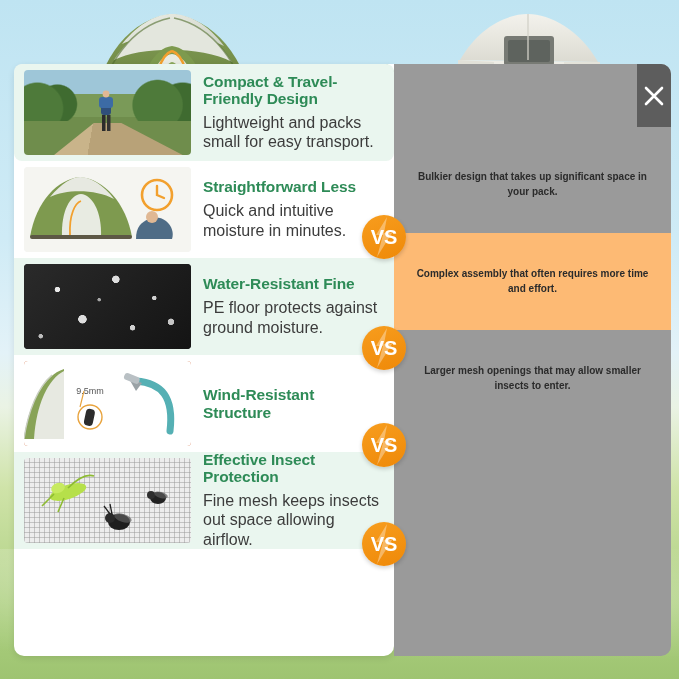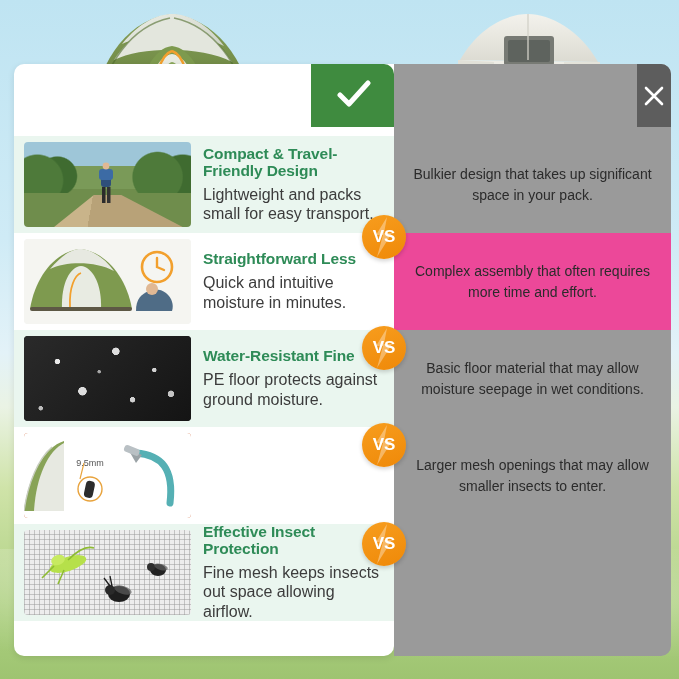--- a/index.html
+++ b/index.html
@@ -89,29 +89,29 @@
     font-size: 16px; line-height: 1.24; color: #3c3c3c; margin-top: 5px;
   }
 
   
   .rows-right { position:absolute; left:394px; top:64px; width:277px; }
   .row-r {
     height: 97px; display:flex; align-items:center; justify-content:center;
     padding: 0 16px;
     text-align:center;
   }
-  .row-r.alt { background:#ec4899; }
-  .row-r span { font-size: 14px; line-height:1.45; color:#2b2b2b; }
+  .row-r.alt { background:#fdba74; }
+  .row-r span { font-size: 10px; line-height:1.45; color:#2b2b2b;font-weight:bold; }
   .row-r.first { height: 97px; }
 
   
   .vs {
     position:absolute; width: 44px; height: 44px; border-radius:50%;
     background: linear-gradient(160deg,#f79d1e,#ef8908);
-    color:#fff; font-weight:bold; font-size:17px;
+    color:#fff; font-weight:bold; font-size:20px;
     display:flex; align-items:center; justify-content:center;
     box-shadow: 0 2px 4px rgba(0,0,0,.18);
     left: 362px;
   }
   .vs .bolt { position:absolute; left:0; top:0; width:100%; height:100%; }
 
   
   .th1 { background: linear-gradient(to bottom,#9ec6d8 0 28%, #7a9a58 28% 55%, #6f8d4c 55% 100%); }
   .th1 .path { position:absolute; left:0; bottom:0; width:100%; height:38%;
     background: linear-gradient(100deg,#c9b48a 0 40%,#b8a278 40% 100%); clip-path: polygon(18% 100%, 42% 0, 58% 0, 95% 100%); }
@@ -230,21 +230,21 @@
   </svg>
 </div>
 <div class="x-badge">
   <svg width="20" height="20" viewBox="0 0 20 20">
     <path d="M2,2 L18,18 M18,2 L2,18" stroke="#ffffff" stroke-width="2.6" stroke-linecap="round"></path>
   </svg>
 </div>
 
 <div class="rows-left">
 
-  <div class="row-l alt" style="margin-top:72px;">
+  <div class="row-l alt" style="border-radius:8px;">
     <div class="thumb th1">
       <div class="trees"></div>
       <div class="path"></div>
       <svg class="hiker" viewBox="0 0 24 48">
         <rect x="7" y="10" width="10" height="16" rx="3" fill="#2f4f7a"></rect>
         <rect x="5" y="8" width="14" height="11" rx="3" fill="#3c6ba5"></rect>
         <circle cx="12" cy="5" r="3.4" fill="#e0b894"></circle>
         <rect x="8" y="26" width="3.5" height="16" fill="#2b2b2b"></rect>
         <rect x="13" y="26" width="3.5" height="16" fill="#333"></rect>
       </svg>
@@ -294,20 +294,21 @@
         <circle cx="66" cy="56" r="12" fill="none" stroke="#e8a33d" stroke-width="1.4"></circle>
         <rect x="61" y="48" width="9" height="17" rx="4" fill="#2c2c2c" transform="rotate(12 66 56)"></rect>
         <path d="M60,30 L56,46" stroke="#e8a33d" stroke-width="1.2"></path>
         <text x="66" y="33" font-family="Liberation Sans" font-size="9" fill="#555" text-anchor="middle">9.5mm</text>
         <path d="M112,20 C138,22 150,36 146,70" stroke="#55b0b4" stroke-width="7" fill="none" stroke-linecap="round"></path>
         <path d="M104,16 L118,22 L112,30 Z" fill="#9aa2a6"></path>
         <rect x="100" y="14" width="16" height="7" rx="3" fill="#b9c0c4" transform="rotate(22 108 17)"></rect>
       </svg>
     </div>
     <div class="txt">
+      <h3>Wind-Resistant Structure</h3>
     </div>
   </div>
 
   <div class="row-l alt">
     <div class="thumb th5">
       <svg width="167" height="85" viewBox="0 0 167 85" style="position:relative">
         <ellipse cx="44" cy="34" rx="19" ry="7" fill="#b6e04a" transform="rotate(-18 44 34)"></ellipse>
         <ellipse cx="34" cy="30" rx="7" ry="5" fill="#c7ea60" transform="rotate(-18 34 30)"></ellipse>
         <path d="M44,30 C56,18 64,16 70,18" stroke="#8ebb33" stroke-width="1.6" fill="none"></path>
         <path d="M30,36 L18,48 M40,40 L34,54" stroke="#8ebb33" stroke-width="1.6"></path>
@@ -328,23 +329,20 @@
 </div>
 
 <div class="rows-right">
   <div class="row-r first" style="margin-top:72px;">
     <span>Bulkier design that takes up significant space in your pack.</span>
   </div>
   <div class="row-r alt">
     <span>Complex assembly that often requires more time and effort.</span>
   </div>
   <div class="row-r">
-    <span>Basic floor material that may allow moisture seepage in wet conditions.</span>
-  </div>
-  <div class="row-r">
     <span>Larger mesh openings that may allow smaller insects to enter.</span>
   </div>
 </div>
 
 <div class="vs" style="top:215px;">
   <svg class="bolt" viewBox="0 0 44 44">
     <path d="M25,2 L14,20 L21,20 L15,42 L30,18 L22,18 Z" fill="rgba(255,255,255,.35)"></path>
   </svg>
   <span style="position:relative">VS</span>
 </div>

